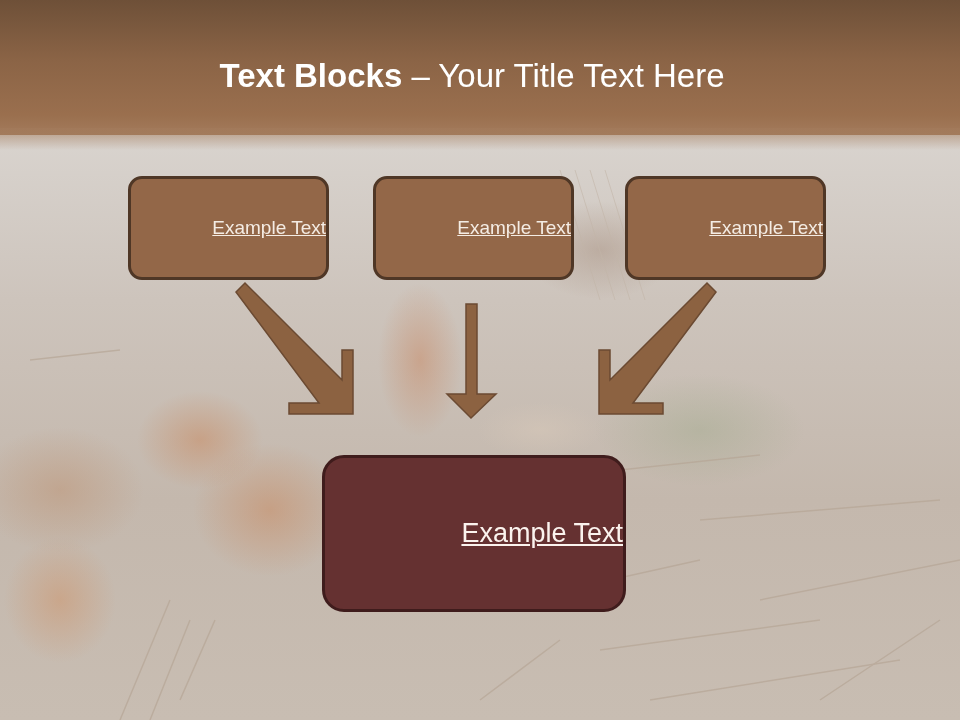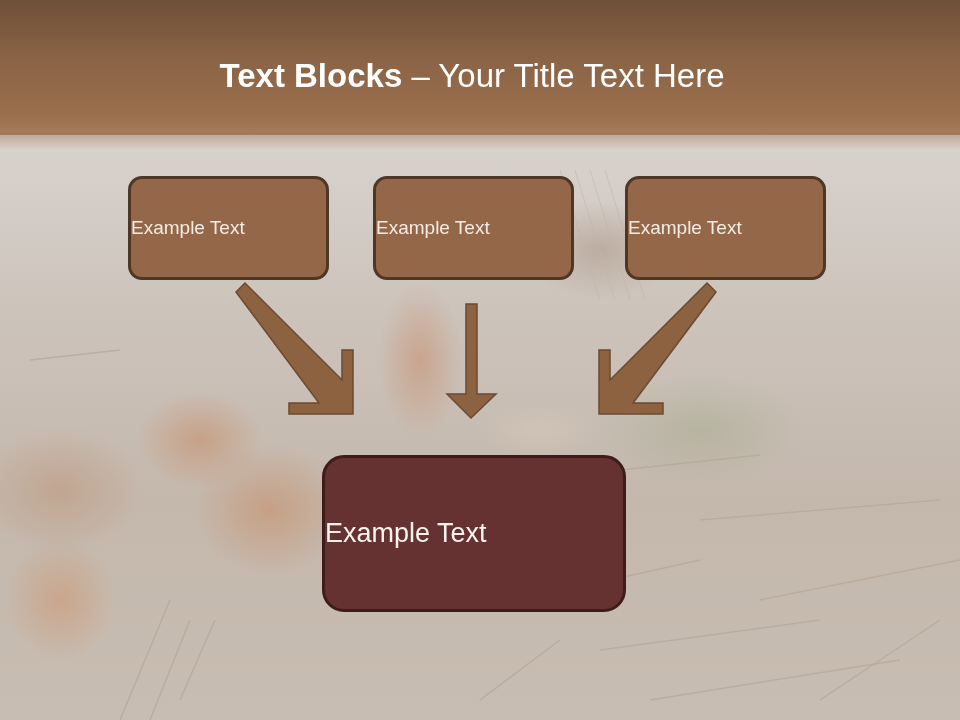--- a/index.html
+++ b/index.html
@@ -16,22 +16,22 @@
       radial-gradient(ellipse 150px 80px at 700px 430px, rgba(150,165,130,0.35), transparent 70%),
       linear-gradient(180deg, #d9d4cf 130px, #cdc4bc 300px, #c4b8ad 500px, #c8bdb2 720px);
   }
   .needles { position:absolute; left:0; top:0; width:960px; height:720px; }
   .header { position:absolute; left:0; top:0; width:960px; height:135px;
     background: linear-gradient(180deg, #6e5038 0%, #8b6446 45%, #9a6f4e 85%, #a37b5c 100%); }
   .header-fade { position:absolute; left:0; top:128px; width:960px; height:22px;
     background: linear-gradient(180deg, rgba(163,123,92,0.7), rgba(217,212,207,0)); }
   .title { position:absolute; left:0; width:944px; top:55px; text-align:center; color:#fff; font-size:33px; line-height:42px; }
   .title .bold { font-weight:bold;margin-top:48px; }
-  .box { position:absolute; box-sizing:border-box; display:flex; align-items:center; justify-content:flex-start;
-    color:#f4ece4; border-radius:14px; }
+  .box { position:absolute; box-sizing:border-box; display:flex; align-items:center; justify-content:flex-end;
+    color:#f4ece4; border-radius:14px;text-decoration:underline; }
   .box.small { width:201px; height:104px; top:176px; background:#936748; border:3px solid #4f3726; font-size:19px; }
   .box.big { left:322px; top:455px; width:304px; height:157px; background:#653131; border:3px solid #3f1c1c; font-size:27px; border-radius:22px; color:#fbf3ee; }
   svg.arrows { position:absolute; left:0; top:0; }
 </style>
 </head>
 <body>
 
 <div class="slide">
   <svg class="needles" width="960" height="720">
     <g stroke="#b6a696" stroke-width="1.5" opacity="0.7">

